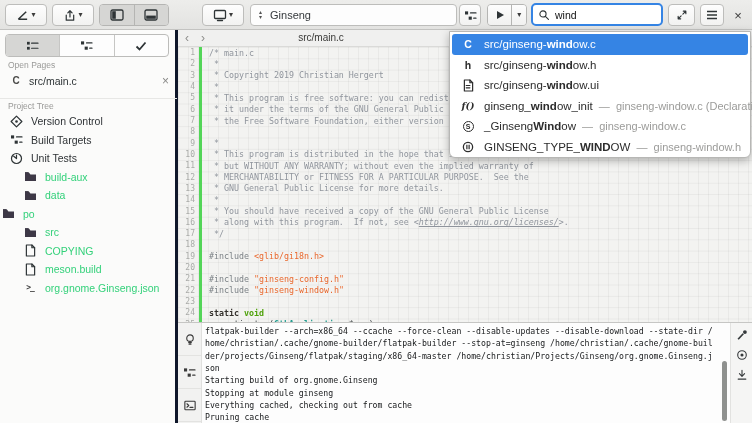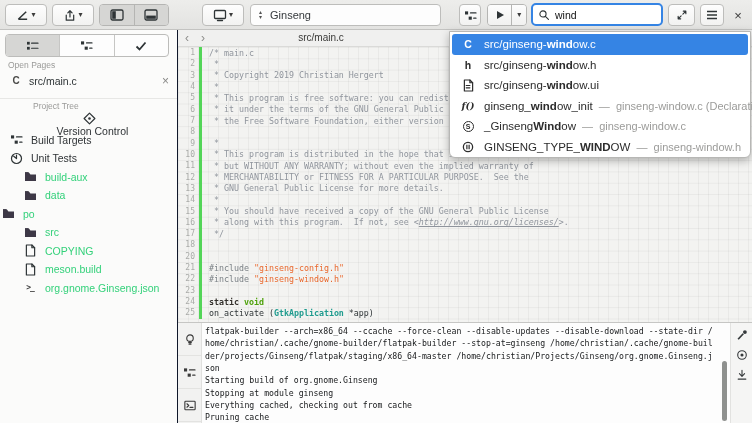--- a/index.html
+++ b/index.html
@@ -13,29 +13,29 @@
           border:1px solid #bdbdbb;border-radius:4px;cursor:default;}
   .tb-btn.flat{background:transparent;border-color:transparent;}
   .tb-group{position:absolute;top:4px;height:22px;box-sizing:border-box;display:flex;
             border:1px solid #b5b5b3;border-radius:4px;overflow:hidden;}
   .tb-group .seg{display:flex;align-items:center;justify-content:center;height:100%;box-sizing:border-box;}
   .seg + .seg{border-left:1px solid #b5b5b3;}
   .seg.pressed{background:#d6d6d4;}
   .seg.normal{background:linear-gradient(#fdfdfd,#f1f1f0);}
   .caret{font-size:8px;color:#3c3c3c;line-height:8px;}
   .ic svg{display:block;}
-  .omnibar{position:absolute;left:250px;top:4px;width:191px;height:22px;box-sizing:border-box;
+  .omnibar{position:absolute;left:250px;top:4px;width:207px;height:22px;box-sizing:border-box;
            background:#fdfdfd;border:1px solid #bdbdbb;border-radius:4px;display:flex;align-items:center;padding:0 8px;}
   .omnibar .updown{display:flex;flex-direction:column;line-height:5px;font-size:6px;color:#555;margin-right:8px;}
   .searchbox{position:absolute;left:531px;top:3px;width:132px;height:23px;box-sizing:border-box;background:#fff;
              border:2px solid #3584e4;border-radius:5px;display:flex;align-items:center;padding:0 5px;}
   .searchbox input{border:none;outline:none;width:90px;font-size:10.5px;font-family:"Liberation Sans",sans-serif;color:#111;background:transparent;padding:0;margin-left:5px;}
   
   .sidebar{position:absolute;left:0;top:30px;width:178px;height:393px;box-sizing:border-box;
-           background:#fbfbfa;border-right:1px solid #0f172a;z-index:1;}
+           background:#fbfbfa;border-right:3px solid #0f172a;z-index:1;}
   .switcher{position:absolute;left:5px;top:4px;width:164px;height:23px;box-sizing:border-box;display:flex;
             border:1px solid #bcbcba;border-radius:4px;overflow:hidden;background:#fdfdfd;}
   .switcher .seg{flex:1;display:flex;align-items:center;justify-content:center;}
   .sec-label{position:absolute;left:8px;font-size:8.5px;color:#9a9a98;}
   .open-row{position:absolute;left:0;top:40px;width:178px;height:21px;display:flex;align-items:center;}
   .open-row .ficon{width:16px;text-align:center;margin-left:8px;font-weight:bold;font-size:10px;color:#4a4a48;}
   .open-row .fname{margin-left:5px;font-size:10.5px;color:#2e3436;flex:1;}
   .open-row .close-x{margin-right:9px;color:#8a8a88;font-size:12px;}
   .side-divider{position:absolute;left:0;top:68px;width:177px;height:1px;background:#e7e7e5;}
   .tree{position:absolute;left:0;top:82px;width:177px;}
@@ -225,23 +225,23 @@
           </span>
         </div>
       </div>
     <div class="sec-label" style="top:30px;">Open Pages</div>
     <div class="open-row">
       <span class="ficon">C</span>
       <span class="fname">src/main.c</span>
       <span class="close-x">×</span>
     </div>
     <div class="side-divider"></div>
-    <div class="sec-label" style="top:71px;margin-left:25px;">Project Tree</div>
+    <div class="sec-label" style="top:71px;">Project Tree</div>
     <div class="tree" id="project-tree">
-        <div class="tree-row" style="padding-left: 8px; flex-direction: column;">
+        <div class="tree-row" style="padding-left: 8px;">
           <span class="ticon">
             <svg width="13" height="13" viewBox="0 0 14 14">
               <path d="M7 1.2 L12.8 7 L7 12.8 L1.2 7 Z" stroke="currentColor" fill="none" stroke-width="1.3" stroke-linecap="round" stroke-linejoin="round"></path>
               <circle cx="7" cy="7" r="1.4" fill="currentColor"></circle>
             </svg>
           </span>
           <span class="tlabel dark">Version Control</span>
         </div>
         <div class="tree-row" style="padding-left: 8px;">
           <span class="ticon">
@@ -416,20 +416,25 @@
         </div>
         <div class="code-row">
           <span class="ln">17</span>
           <span class="bar"></span>
           <span class="ct"><span class="com"> */</span></span>
         </div>
         <div class="code-row">
           <span class="ln">18</span>
           <span class="bar"></span>
           <span class="ct"></span>
+        </div>
+        <div class="code-row">
+          <span class="ln">19</span>
+          <span class="bar"></span>
+          <span class="ct"><span class="pp">#include </span><span class="str">&lt;glib/gi18n.h&gt;</span></span>
         </div>
         <div class="code-row">
           <span class="ln">20</span>
           <span class="bar"></span>
           <span class="ct"></span>
         </div>
         <div class="code-row">
           <span class="ln">21</span>
           <span class="bar"></span>
           <span class="ct"><span class="pp">#include </span><span class="str">"ginseng-config.h"</span></span>

